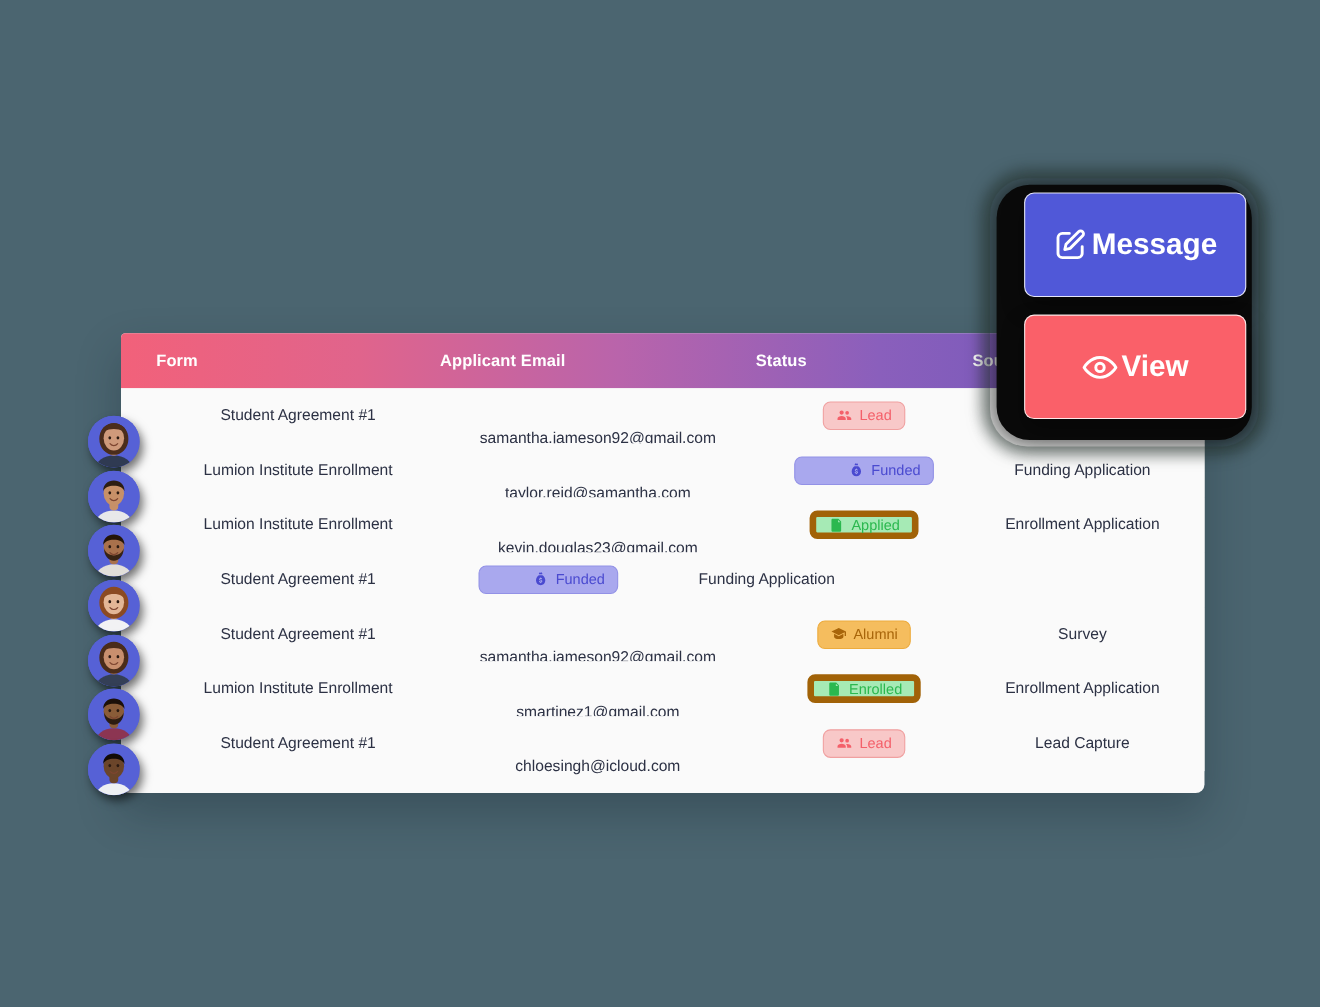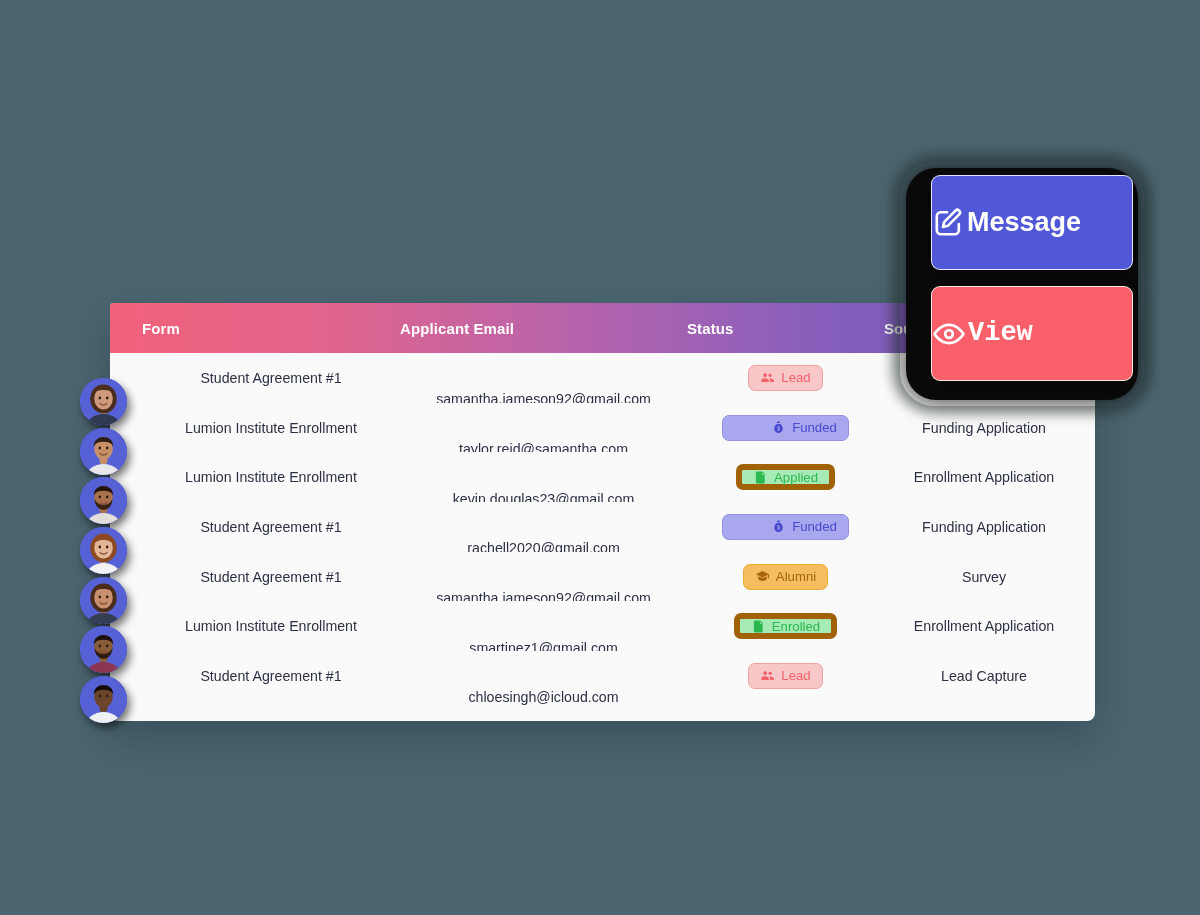--- a/index.html
+++ b/index.html
@@ -122,20 +122,21 @@
   }
 
   .action-btn {
     position: absolute;
     width: 202px;
     height: 95px;
     border: 1.5px solid rgba(255,255,255,0.85);
     border-radius: 9px;
     display: flex;
     align-items: center;
+    justify-content: center;
     gap: 2px;
     color: #ffffff;
     font-size: 27px;
     font-weight: bold;
     cursor: pointer;
     box-shadow: 0 10px 20px rgba(0,0,0,0.35);
   }
   #btn-message {
     left: 33px;
     top: 15px;
@@ -292,21 +293,20 @@
               <ellipse cx="23.5" cy="21" rx="13.2" ry="14.5" fill="#8b4a22"></ellipse>
               <ellipse cx="23.5" cy="20.5" rx="9.3" ry="11" fill="#e3b696"></ellipse>
               <path d="M12.5 20c-.4-7.2 4.8-11.4 11-11.4S34.9 12.8 34.5 20c-1.3-4.6-5.4-6.9-11-6.9s-9.7 2.3-11 6.9z" fill="#8b4a22"></path>
               <ellipse cx="19.8" cy="20" rx="1.25" ry="1.45" fill="#2b1a12"></ellipse>
               <ellipse cx="27.2" cy="20" rx="1.25" ry="1.45" fill="#2b1a12"></ellipse>
               <path d="M20 25.3c1 1.2 2.2 1.8 3.5 1.8s2.5-.6 3.5-1.8" stroke="#7d4530" stroke-width="1.1" fill="none" stroke-linecap="round"></path>
             </svg>
           </div>
         </div>
         <div class="cell col-form">Student Agreement #1</div>
-        <div class="cell cell-email col-email">rachell2020@gmail.com</div>
         <div class="col-status"><span class="badge badge-funded">
             <span class="badge-icon">
               <svg width="15" height="15" viewBox="0 0 24 24" fill="currentColor">
                 <path d="M10.6 2.2c-.3.4-.9 1.3-1.2 2.1-.1.3.1.6.5.6h4.2c.4 0 .6-.3.5-.6-.3-.8-.9-1.7-1.2-2.1-.2-.3-.6-.3-.8 0l-.6.8-.6-.8c-.2-.3-.6-.3-.8 0zM9.4 6.2c-2 1.3-4.2 4-4.2 7.5 0 4.6 3.1 7.1 6.8 7.1s6.8-2.5 6.8-7.1c0-3.5-2.2-6.2-4.2-7.5H9.4zm2.6 3.1c.4 0 .7.3.7.7v.4c.8.1 1.5.5 1.5 1.2 0 .4-.3.7-.7.7-.3 0-.5-.2-.7-.4-.2-.1-.5-.2-.8-.2-.6 0-1 .25-1 .6 0 .3.25.45 1.15.65 1.2.25 2.25.65 2.25 2 0 1-.75 1.7-1.7 1.85v.45c0 .4-.3.7-.7.7s-.7-.3-.7-.7v-.45c-.95-.15-1.8-.7-1.8-1.45 0-.4.3-.7.7-.7.3 0 .5.15.65.4.25.3.7.45 1.2.45.7 0 1.15-.3 1.15-.7 0-.35-.3-.5-1.3-.7-1.1-.25-2.1-.65-2.1-1.95 0-.9.7-1.6 1.6-1.8v-.4c0-.4.3-.7.7-.7z"></path>
               </svg>
             </span>
             <span>Funded</span>
           </span></div>
         <div class="cell cell-source col-source">Funding Application</div>
       </div>
@@ -402,21 +402,21 @@
   <div class="action-btn" id="btn-message" style="background: rgb(80, 88, 216);">
     <span class="btn-icon">
       <svg width="33" height="33" viewBox="0 0 24 24" fill="none" stroke="#ffffff" stroke-width="1.9" stroke-linecap="round" stroke-linejoin="round">
         <path d="M19.5 13.2V17.6A2.9 2.9 0 0 1 16.6 20.5H6.4A2.9 2.9 0 0 1 3.5 17.6V7.4A2.9 2.9 0 0 1 6.4 4.5h4.6"></path>
         <path d="M17.1 3.4a1.9 1.9 0 0 1 2.7 2.7l-8.3 8.3-3.5.8.8-3.5z"></path>
       </svg>
     </span>
     <span class="btn-label">Message</span>
   </div>
 
-  <div class="action-btn" id="btn-view" style="background: rgb(250, 96, 105); font-family: Liberation Mono, monospace;">
+  <div class="action-btn" id="btn-view" style="background: rgb(250, 96, 105);">
     <span class="btn-icon">
       <svg width="34" height="34" viewBox="0 0 24 24" fill="none" stroke="#ffffff" stroke-width="1.9" stroke-linecap="round" stroke-linejoin="round">
         <path d="M1.8 12S5.5 5.6 12 5.6 22.2 12 22.2 12 18.5 18.4 12 18.4 1.8 12 1.8 12z"></path>
         <circle cx="12" cy="12" r="2.7"></circle>
       </svg>
     </span>
     <span class="btn-label">View</span>
   </div>
 </div>
 

